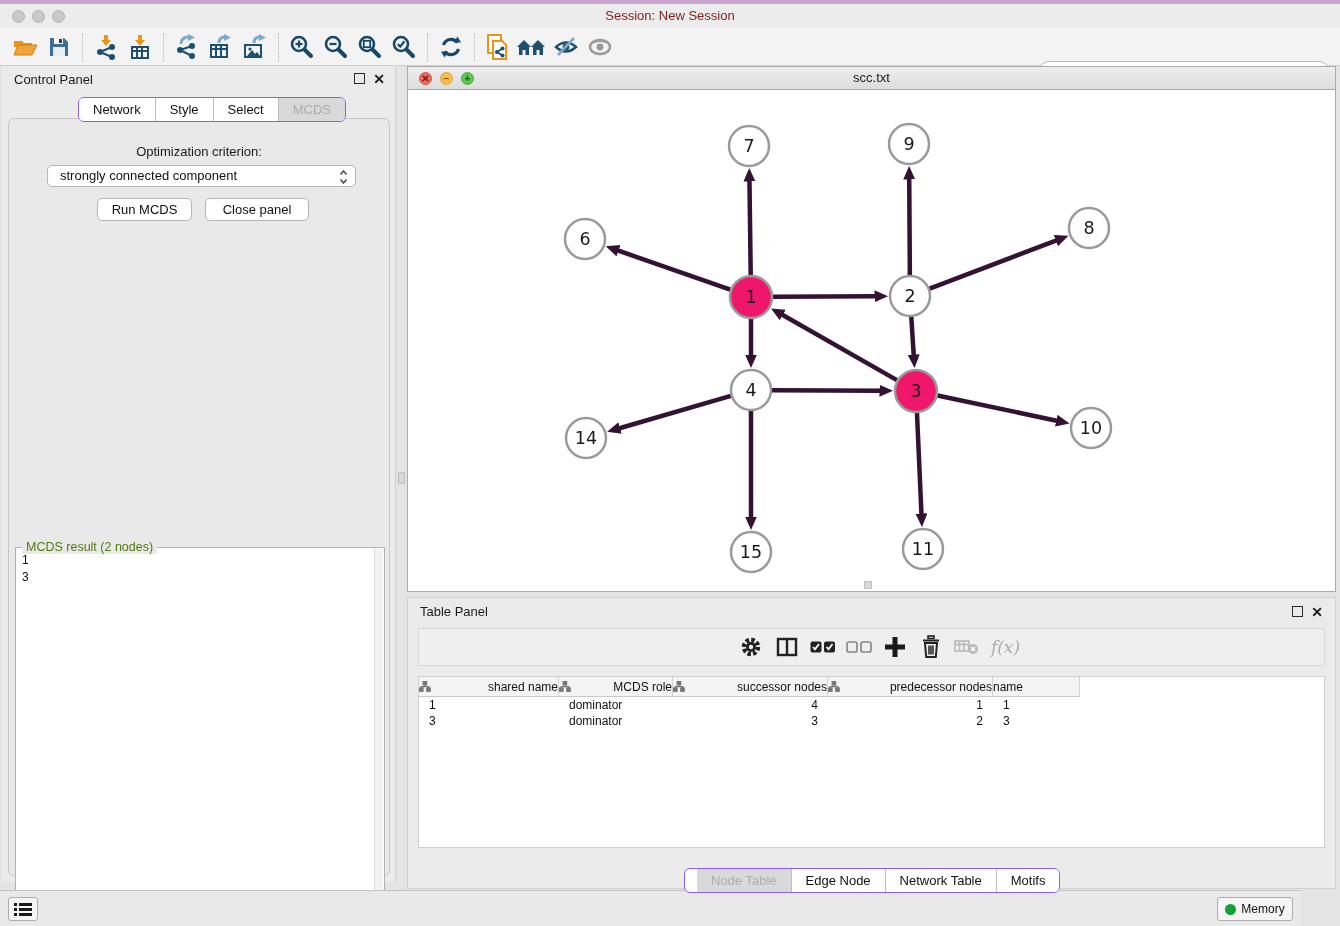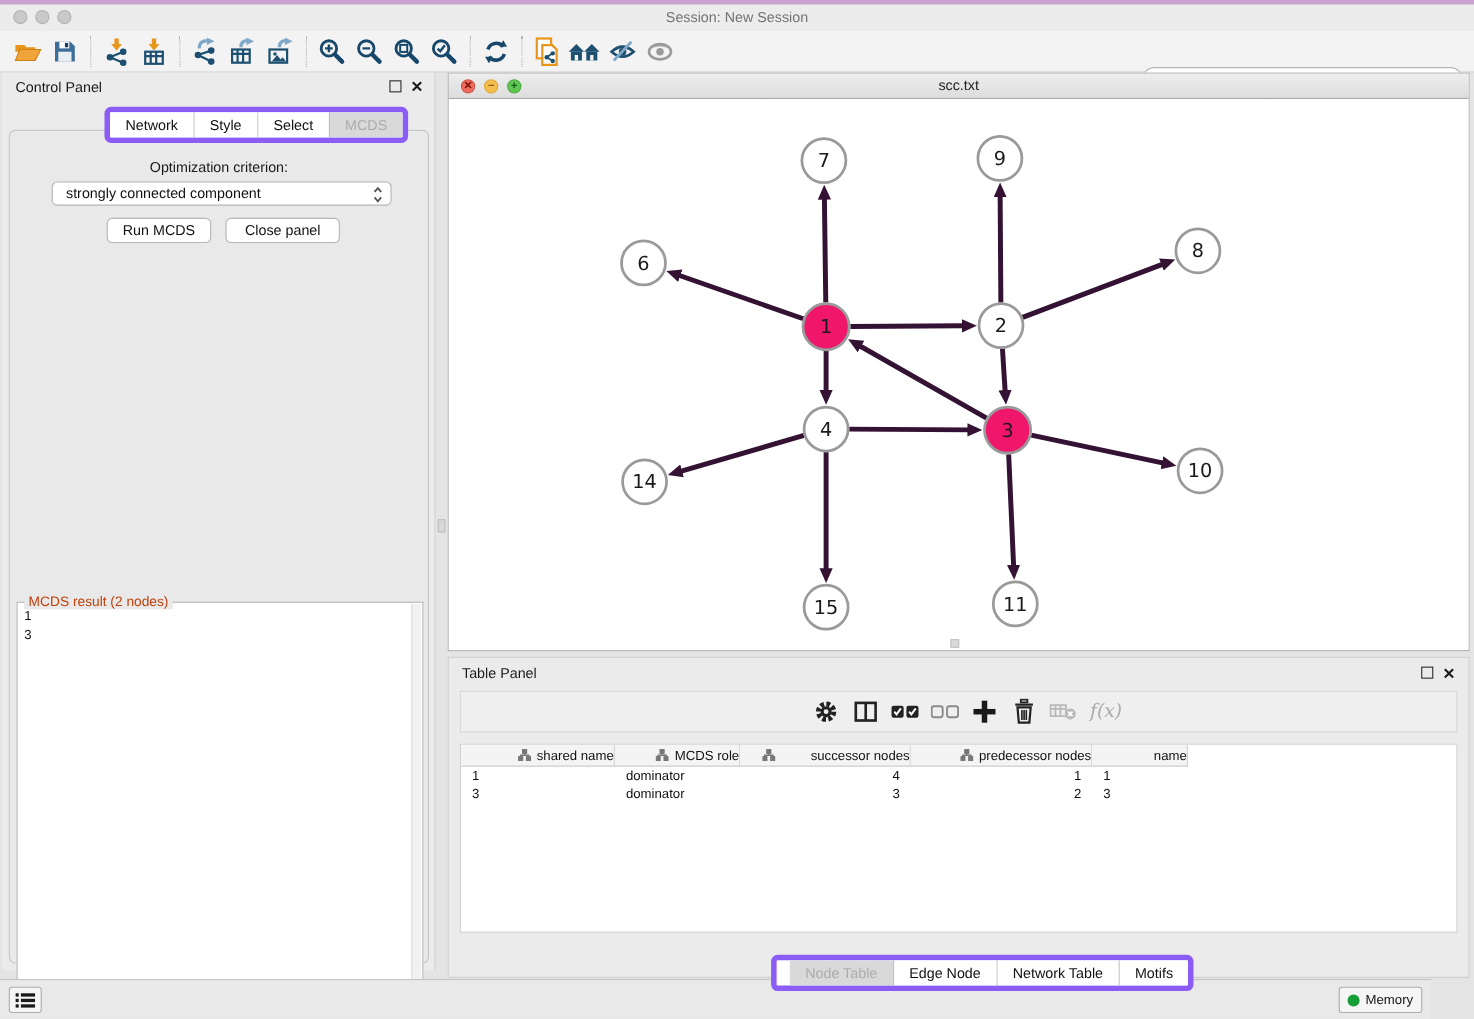--- a/index.html
+++ b/index.html
@@ -4,49 +4,49 @@
 <style>
   * { margin:0; padding:0; box-sizing:border-box; }
   html,body { width:1340px; height:926px; font-family:"Liberation Sans", sans-serif; background:#E4E4E4; overflow:hidden; }
   .abs { position:absolute; }
 
   
   #top-strip { left:0; top:0; width:1340px; height:4px; background:#C9A4CE; z-index:50; }
   #titlebar { left:0; top:4px; width:1340px; height:24px; background:#ECECEC; }
   #titlebar .dot { width:13px; height:13px; border-radius:50%; background:#C9C9C9; border:1px solid #B3B3B3; display:inline-block; margin-right:7px; }
   #titlebar .dots { position:absolute; left:12px; top:5px; }
-  #window-title { width:100%; text-align:center; line-height:24px; font-size:13px; color:#737373; }
+  #window-title { width:100%; text-align:center; line-height:24px; font-size:13px; color:#7f1d1d; }
 
   
   #main-toolbar { left:0; top:28px; width:1340px; height:38px; background:#F3F3F3; border-bottom:1px solid #CFCFCF; display:flex; align-items:center; padding:0 8px; }
   .tb-btn { width:34px; height:32px; display:flex; align-items:center; justify-content:center; cursor:default; }
   .tb-sep { width:1px; height:28px; margin:0 6px; border-left:1px dotted #B5B5B5; }
   #search-wrap { position:absolute; right:10px; top:33px; width:292px; height:23px; background:#fff; border:1px solid #B7B7B7; border-radius:12px; display:flex; align-items:center; padding-left:8px; }
   #search-input { border:none; outline:none; flex:1; font-size:12px; background:transparent; height:19px; margin-left:4px; }
 
   
   #control-panel { left:2px; top:66px; width:394px; height:816px; background:#EBEBEB; border-right:1px solid #D2D2D2; }
   .panel-title-row { position:absolute; left:0; top:0; width:100%; height:26px; }
   .panel-title { position:absolute; left:12px; top:6px; font-size:13px; color:#1A1A1A; }
   .float-icon { position:absolute; top:7px; width:11px; height:11px; border:1.6px solid #2A2A2A; }
   .close-icon { position:absolute; top:5px; font-size:14px; font-weight:bold; color:#1A1A1A; }
-  .tab-strip { position:absolute; display:flex; border:5px solid #8b5cf6; border-radius:6px; overflow:hidden; background:#fff; z-index:5;margin-left:17px; }
+  .tab-strip { position:absolute; display:flex; border:1px solid #8b5cf6; border-radius:6px; overflow:hidden; background:#fff; z-index:5; }
   .tab-seg { font-size:13px; color:#111; padding:4px 14px; background:#fff; border-right:1px solid #BDBDBD; white-space:nowrap; }
   .tab-seg:last-child { border-right:none; }
   .tab-seg.active { background:#D9D9D9; color:#ACACAC; }
   #cp-tabs { left:76px; top:31px; }
   #cp-content { position:absolute; left:6px; top:52px; width:382px; height:758px; background:#E9E9E9; border:1px solid #C6C6C6; border-radius:6px; }
   #opt-label { position:absolute; left:0; top:25px; width:100%; text-align:center; font-size:13px; color:#1A1A1A; }
   #opt-dropdown { position:absolute; left:38px; top:46px; width:309px; height:22px; background:#fff; border:1px solid #B5B5B5; border-radius:5px; font-size:13px; color:#111; line-height:20px; padding-left:12px; }
   #opt-dropdown .stepper { position:absolute; right:7px; top:3px; }
   .btn { position:absolute; height:23px; background:#fff; border:1px solid #B5B5B5; border-radius:5px; font-size:13px; color:#111; text-align:center; line-height:21px; }
   #run-btn { left:88px; top:79px; width:95px; }
   #close-btn { left:196px; top:79px; width:104px; }
   #result-box { position:absolute; left:6px; top:428px; width:370px; height:378px; border:1px solid #B2B2B2; background:#fff; }
-  #result-legend { position:absolute; left:6px; top:-8px; background:#E9E9E9; padding:0 4px; font-size:12.5px; color:#c2410c; }
+  #result-legend { position:absolute; left:6px; top:-8px; background:#E9E9E9; padding:0 4px; font-size:12.5px; color:#4d7c0f; }
   #result-list { position:absolute; left:2px; top:4px; right:12px; bottom:2px; font-size:12px; color:#111; line-height:17px; padding-left:4px; overflow:hidden; }
   #result-scroll { position:absolute; right:1px; top:1px; width:9px; bottom:1px; background:#F1F1F1; border-left:1px solid #DDD; }
 
   
   #divider-thumb { left:398px; top:472px; width:7px; height:12px; background:#D8D8D8; border:1px solid #BFBFBF; }
 
   
   #network-window { left:407px; top:66px; width:929px; height:526px; background:#fff; border:1px solid #ABABAB; }
   #nw-titlebar { position:absolute; left:0; top:0; width:100%; height:23px; background:linear-gradient(#EDEDED,#DDDDDD); border-bottom:1px solid #A9A9A9; }
   #nw-title { width:100%; text-align:center; line-height:22px; font-size:13px; color:#222; }
@@ -57,21 +57,21 @@
   #nw-canvas { position:absolute; left:0; top:23px; width:927px; height:501px; background:#fff; }
   #canvas-scroll-dot { position:absolute; left:456px; bottom:2px; width:8px; height:8px; background:#D9D9D9; border:1px solid #C2C2C2; }
 
   
   #table-panel { left:407px; top:597px; width:929px; height:292px; background:#EBEBEB; border:1px solid #D0D0D0; }
   #tp-toolbar { position:absolute; left:10px; top:30px; width:907px; height:38px; border:1px solid #D6D6D6; background:#EFEFEF; display:flex; align-items:center; padding-left:10px;justify-content:center; }
   .tp-btn { width:36px; height:32px; display:flex; align-items:center; justify-content:center; }
   #fx-label { font-family:"DejaVu Serif", serif; font-style:italic; font-size:17px; color:#ABABAB; margin-left:6px; }
   #tp-table { position:absolute; left:10px; top:78px; width:907px; height:172px; background:#fff; border:1px solid #CFCFCF; overflow:hidden; }
   .th-row { display:flex; height:20px; }
-  .th-cell { background:#F4F4F4; border-right:1px solid #D2D2D2; border-bottom:1px solid #C9C9C9; font-size:12px; color:#111; display:flex; align-items:center; justify-content:flex-end; gap:5px; }
+  .th-cell { background:#F4F4F4; border-right:1px solid #D2D2D2; border-bottom:1px solid #C9C9C9; font-size:12px; color:#111; display:flex; align-items:center; justify-content:space-between; gap:5px; }
   .td-row { display:flex; height:16px; }
   .td-cell { font-size:12px; color:#111; padding:0 10px; line-height:16px; white-space:nowrap; }
   #tp-tabs { left:276px; top:270px;padding-left:12px; }
 
   
   #status-bar { left:0; top:890px; width:1301px; height:36px; background:#E9E9E9; border-top:1px solid #C4C4C4; }
   #list-btn { position:absolute; left:8px; top:6px; width:30px; height:24px; background:#F5F5F5; border:1px solid #ADADAD; border-radius:3px; display:flex; align-items:center; justify-content:center; }
   #memory-btn { position:absolute; right:8px; top:6px; width:76px; height:24px; background:#F5F5F5; border:1px solid #ADADAD; border-radius:3px; display:flex; align-items:center; justify-content:center; gap:5px; font-size:12px; color:#111; }
   #memory-dot { width:11px; height:11px; border-radius:50%; background:#169E37; }
 </style>

